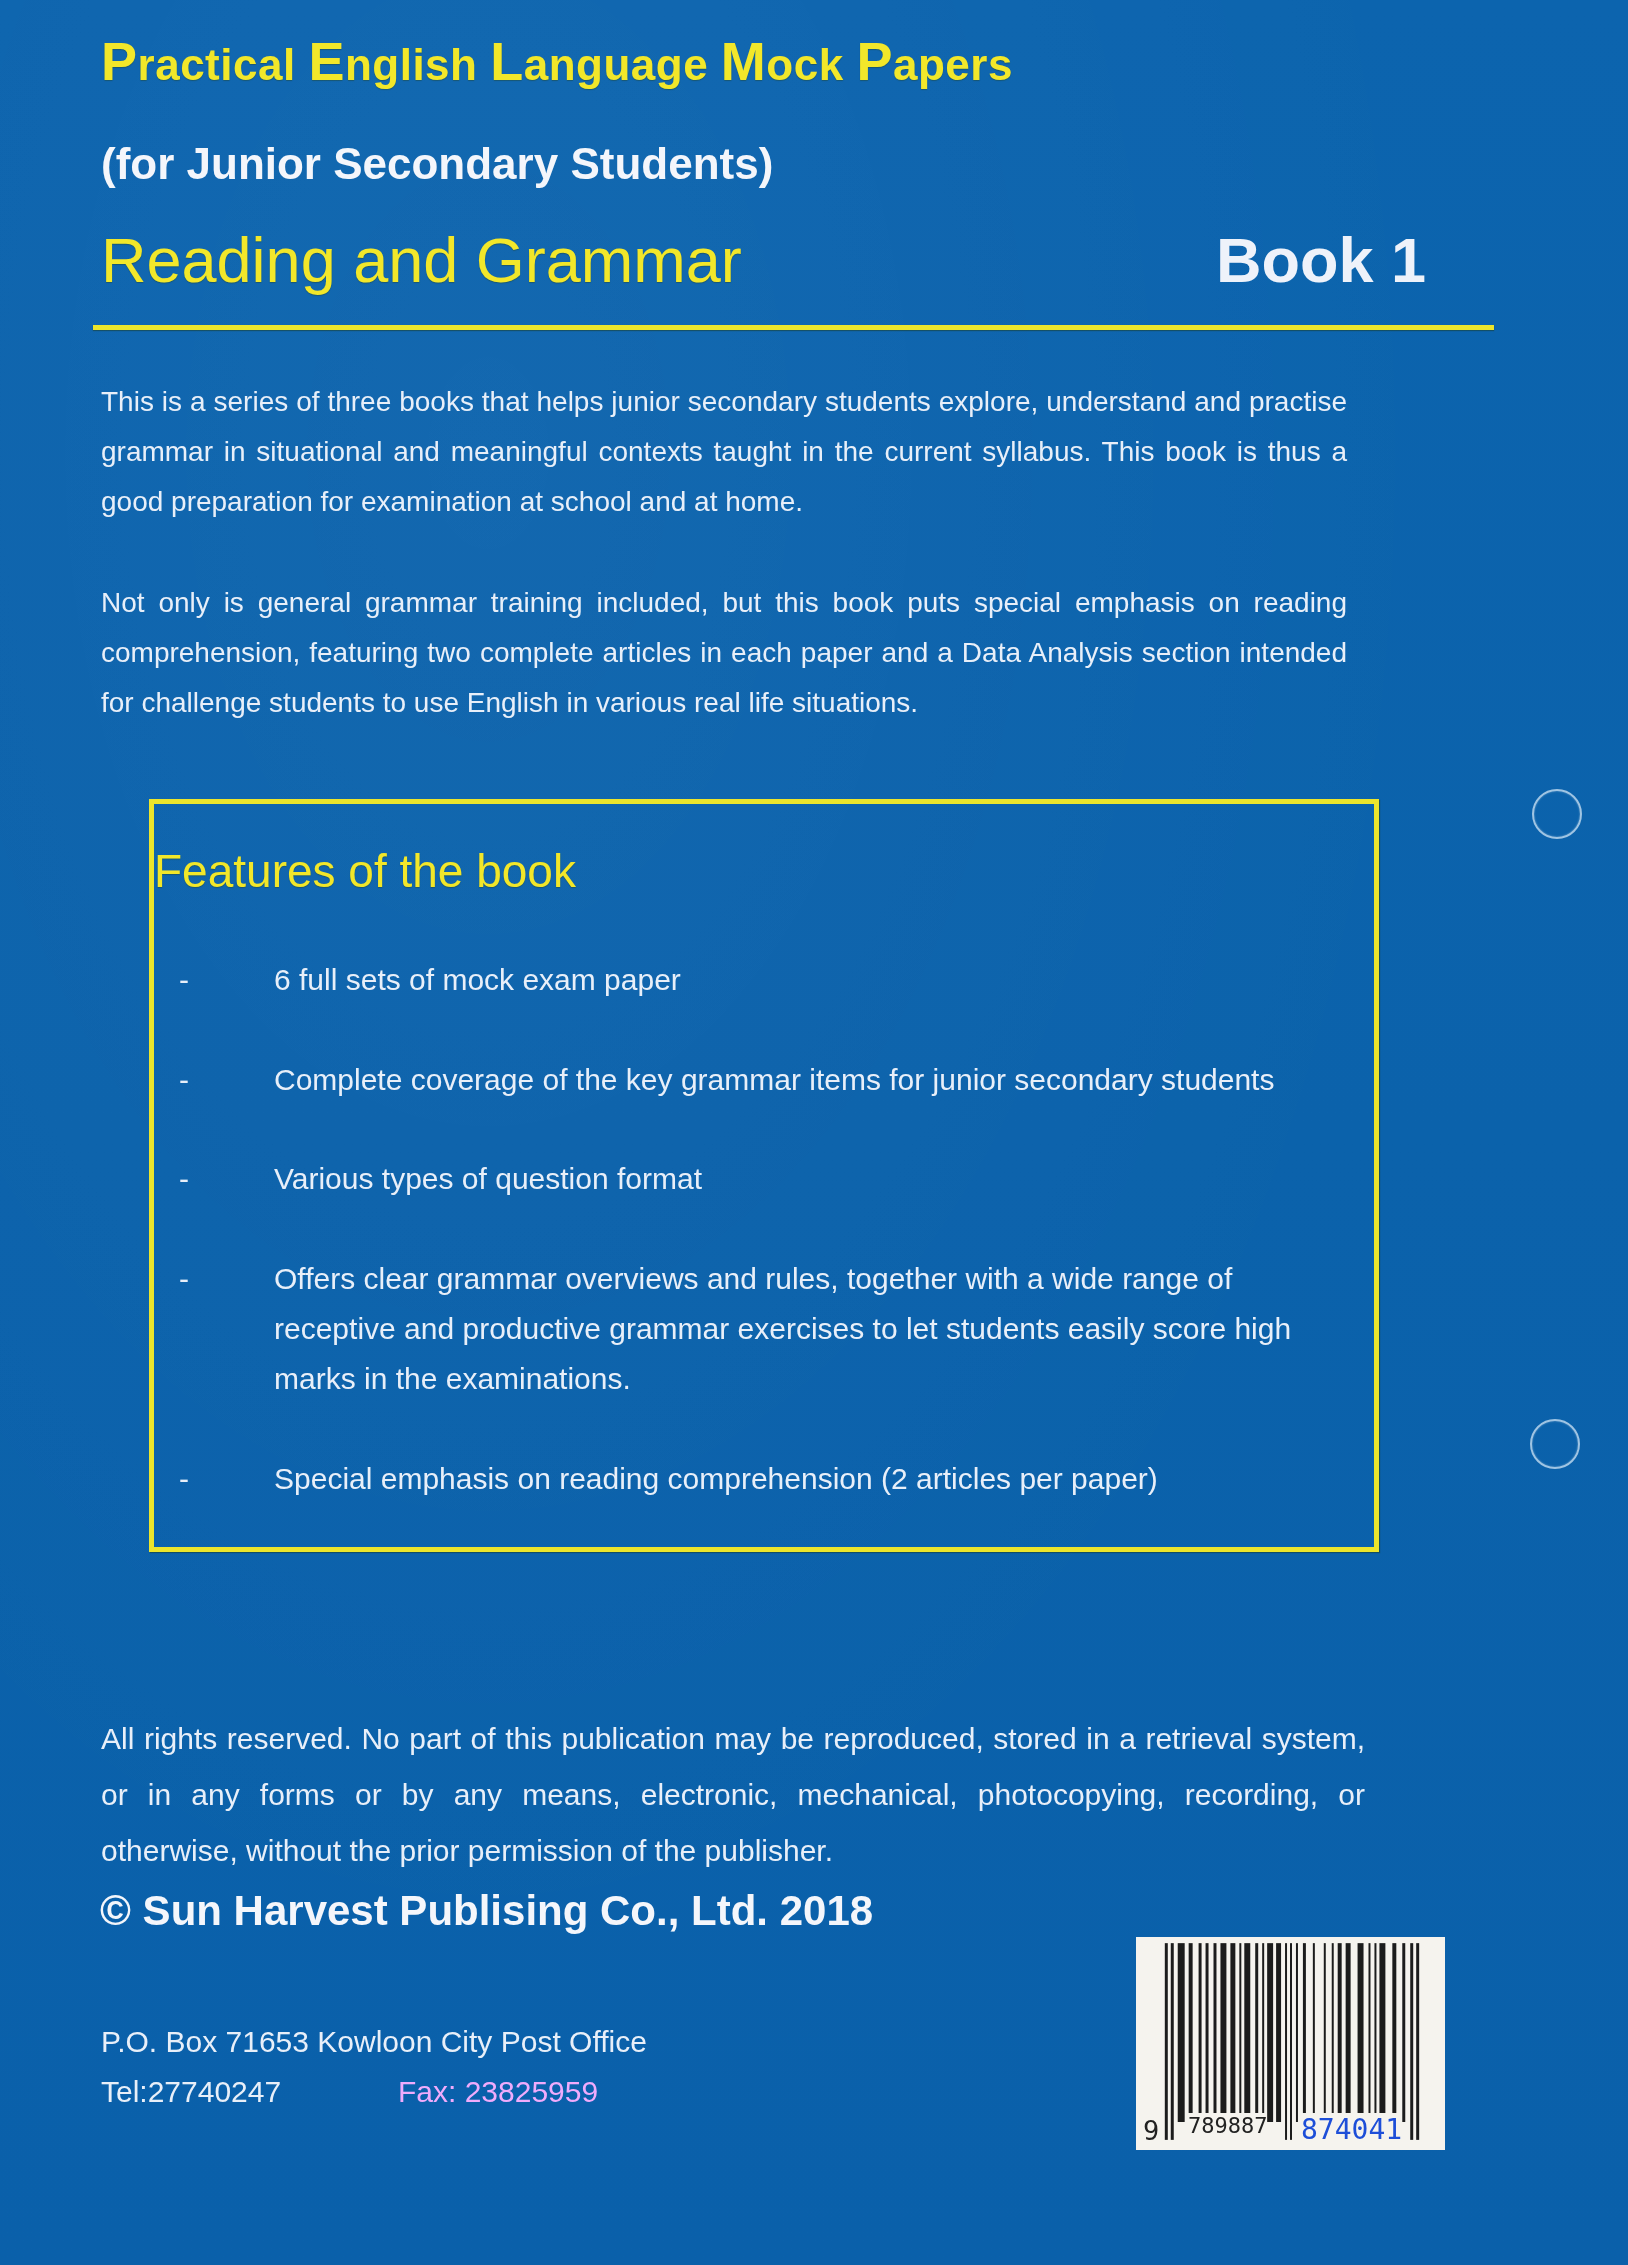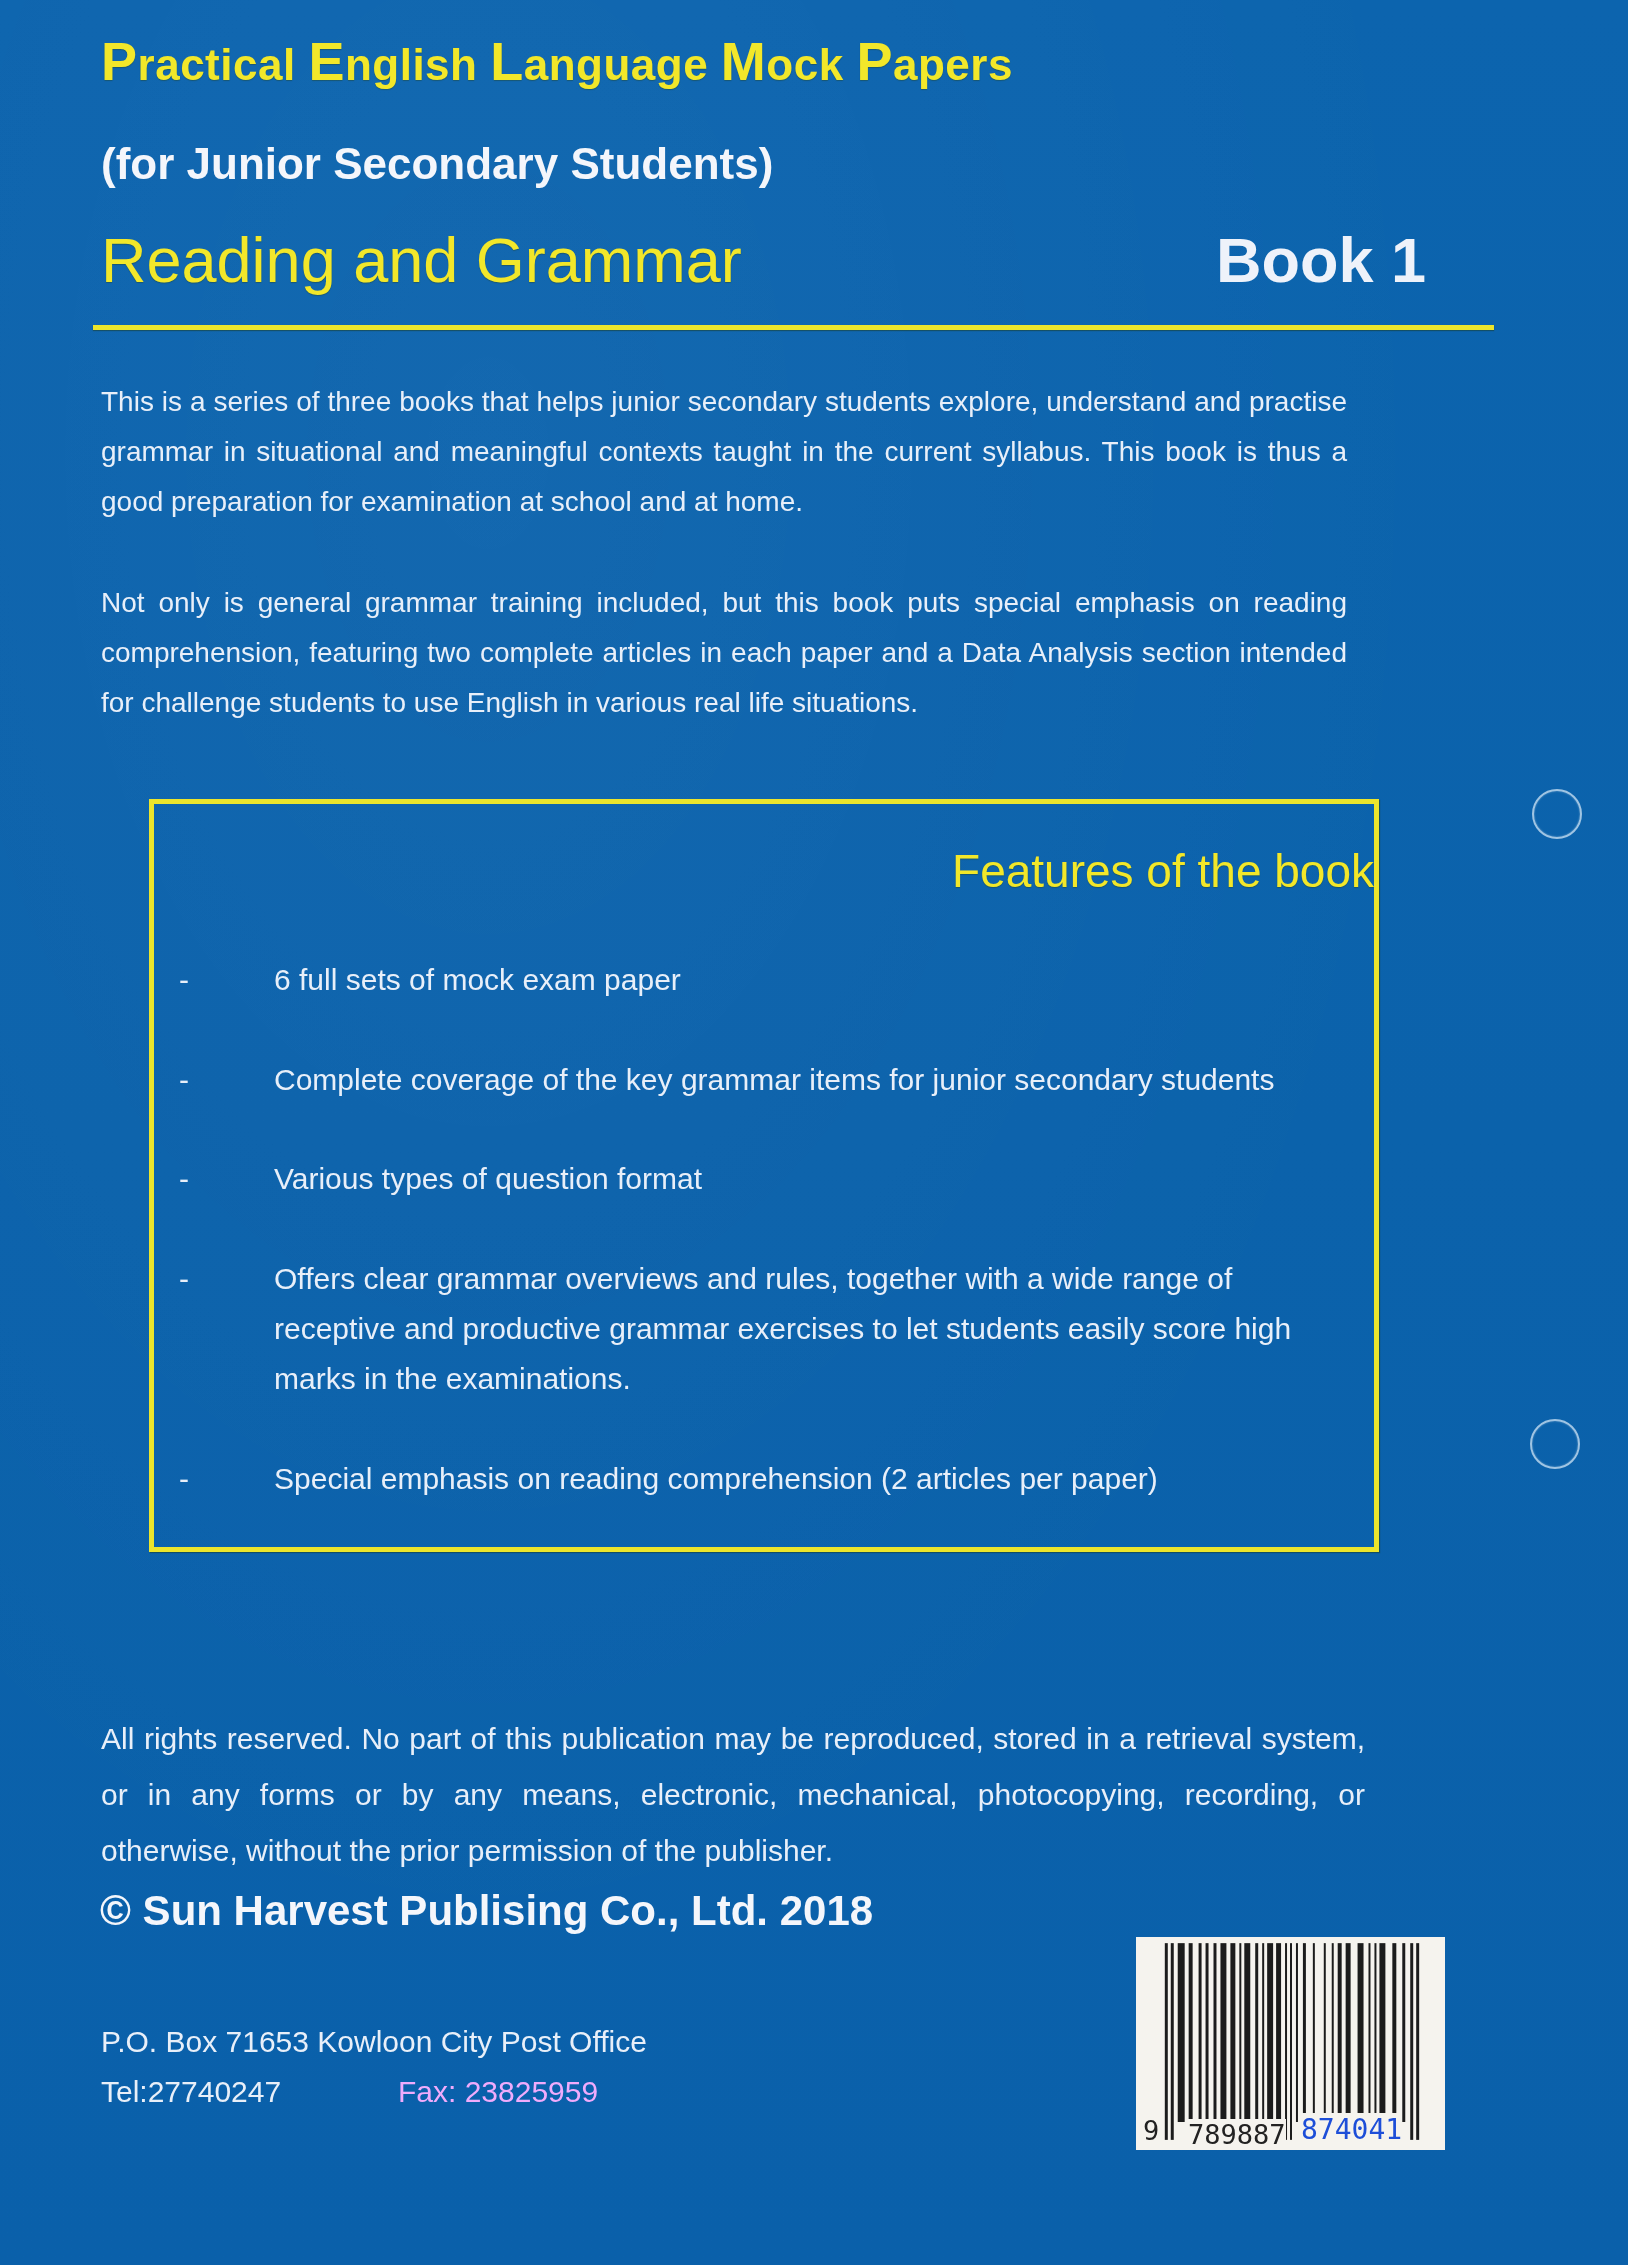--- a/index.html
+++ b/index.html
@@ -77,21 +77,21 @@
 
     
     .features-box {
       left: 149px; top: 799px;
       width: 1220px; height: 743px;
       border: 5px solid #ece52c;
       box-shadow: 1px 1px 1px rgba(30,50,0,0.4);
     }
     .features-title {
       left: 0; right: 0; top: 40px;
-      text-align: right;
+      text-align: left;
       font-size: 46px;
       color: #f2e72a;
       text-shadow: 0 1px 1px rgba(40,60,0,0.35);
     }
     .feature {
       left: 25px;
       width: 1174px;
       font-size: 30px;
       line-height: 50px;
       color: #e8eff9;
@@ -250,16 +250,16 @@
       <rect x="240" y="6" width="2" height="180"></rect>
       <rect x="245" y="6" width="6" height="180"></rect>
       <rect x="258" y="6" width="4" height="180"></rect>
       <rect x="268" y="6" width="3" height="180"></rect>
 
       <rect x="276" y="6" width="3" height="198"></rect>
       <rect x="282" y="6" width="3" height="198"></rect>
     </g>
   </svg>
   <span class="abs" style="left:7px; bottom:4px; font-family:'DejaVu Sans Mono', monospace; font-size:27px; color:#222;">9</span>
-  <span class="abs" style="left:52px; bottom:0; font-family:'DejaVu Sans Mono', monospace; font-size:27px; letter-spacing:0px; color:#222; background:#f5f3ee;">789887</span>
+  <span class="abs" style="left:52px; bottom:12px; font-family:'DejaVu Sans Mono', monospace; font-size:22px; letter-spacing:0px; color:#222; background:#f5f3ee;">789887</span>
   <span class="abs" style="left:165px; bottom:4px; font-family:'DejaVu Sans Mono', monospace; font-size:28px; letter-spacing:0px; color:#1d4ed8; background:#f5f3ee;">874041</span>
 </div>
 
 
 </body></html>

